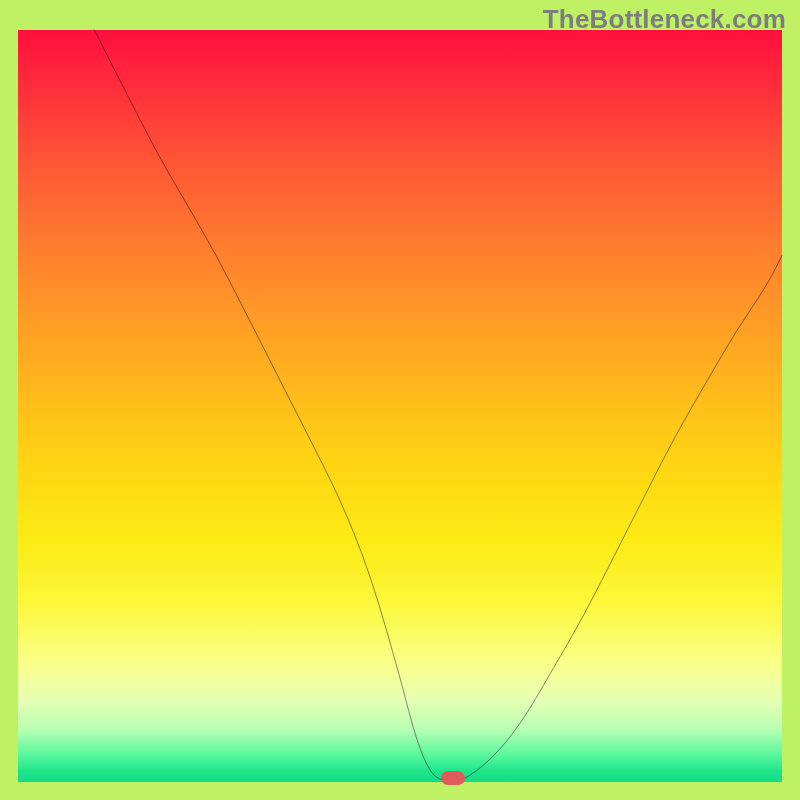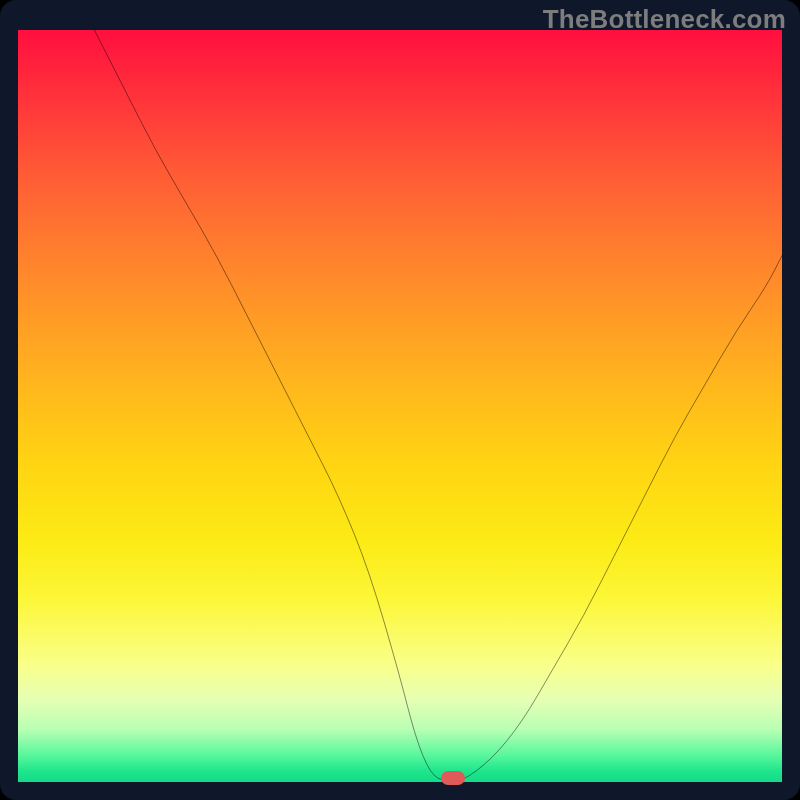--- a/index.html
+++ b/index.html
@@ -7,22 +7,21 @@
     padding: 0;
     width: 800px;
     height: 800px;
     background: #000;
     overflow: hidden;
   }
   .container {
     position: relative;
     width: 800px;
     height: 800px;
-    background: #0f172a;
-    border-radius: 16px;
+    background: #bef264;
   }
   .watermark {
     position: absolute;
     top: 4px;
     right: 14px;
     font-family: Arial, Helvetica, sans-serif;
     font-size: 26px;
     font-weight: 600;
     color: #7d7d7d;
     letter-spacing: 0.2px;

